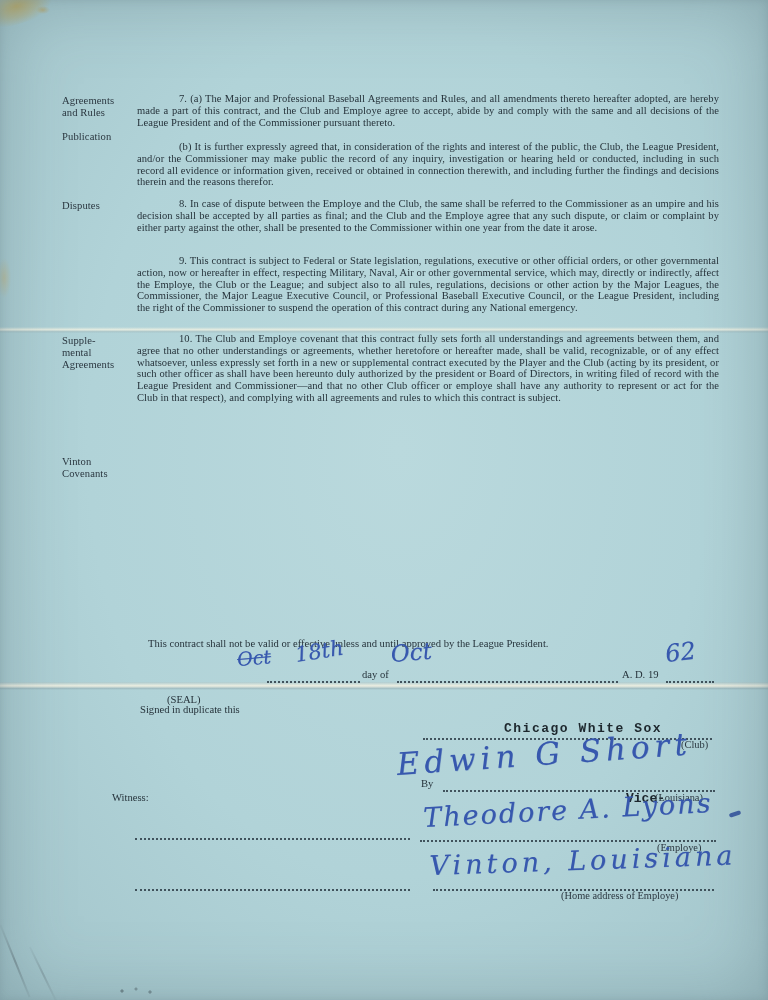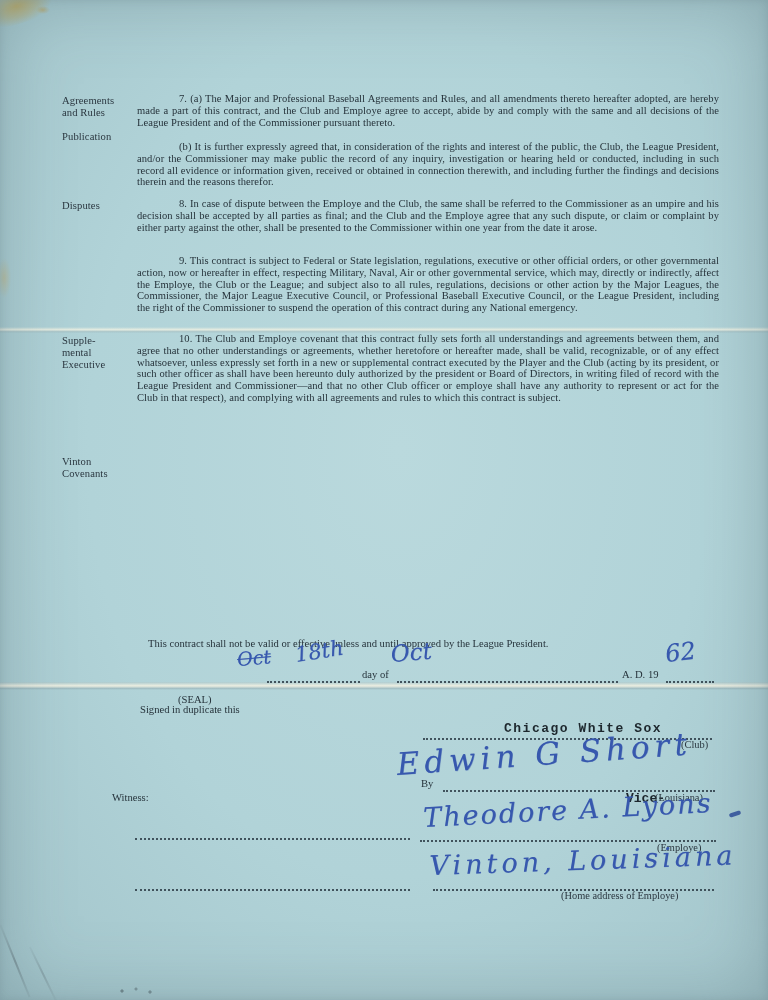--- a/index.html
+++ b/index.html
@@ -74,21 +74,21 @@
   <div class="speckles"></div>
   <div class="crease crease-1"></div>
   <div class="crease crease-2"></div>
 
   <div class="mlabel" style="top:95px">Agreements
 and Rules</div>
   <div class="mlabel" style="top:131px">Publication</div>
   <div class="mlabel" style="top:200px">Disputes</div>
   <div class="mlabel" style="top:335px">Supple-
 mental
-Executive</div>
+Agreements</div>
   <div class="mlabel" style="top:456px">Vinton
 Covenants</div>
 
   <div class="para" style="top:93px">7. (a) The Major and Professional Baseball Agreements and Rules, and all amendments thereto hereafter adopted, are hereby made a part of this contract, and the Club and Employe agree to accept, abide by and comply with the same and all decisions of the League President and of the Commissioner pursuant thereto.</div>
   <div class="para" style="top:141px">(b) It is further expressly agreed that, in consideration of the rights and interest of the public, the Club, the League President, and/or the Commissioner may make public the record of any inquiry, investigation or hearing held or conducted, including in such record all evidence or information given, received or obtained in connection therewith, and including further the findings and decisions therein and the reasons therefor.</div>
   <div class="para" style="top:198px">8. In case of dispute between the Employe and the Club, the same shall be referred to the Commissioner as an umpire and his decision shall be accepted by all parties as final; and the Club and the Employe agree that any such dispute, or claim or complaint by either party against the other, shall be presented to the Commissioner within one year from the date it arose.</div>
   <div class="para" style="top:255px">9. This contract is subject to Federal or State legislation, regulations, executive or other official orders, or other governmental action, now or hereafter in effect, respecting Military, Naval, Air or other governmental service, which may, directly or indirectly, affect the Employe, the Club or the League; and subject also to all rules, regulations, decisions or other action by the Major Leagues, the Commissioner, the Major League Executive Council, or Professional Baseball Executive Council, or the League President, including the right of the Commissioner to suspend the operation of this contract during any National emergency.</div>
   <div class="para" style="top:333px">10. The Club and Employe covenant that this contract fully sets forth all understandings and agreements between them, and agree that no other understandings or agreements, whether heretofore or hereafter made, shall be valid, recognizable, or of any effect whatsoever, unless expressly set forth in a new or supplemental contract executed by the Player and the Club (acting by its president, or such other officer as shall have been hereunto duly authorized by the president or Board of Directors, in writing filed of record with the League President and Commissioner—and that no other Club officer or employe shall have any authority to represent or act for the Club in that respect), and complying with all agreements and rules to which this contract is subject.</div>
 
   <div class="typed" style="left:148px; top:638px">This contract shall not be valid or effective unless and until approved by the League President.</div>
@@ -98,21 +98,21 @@
   <div class="typed" style="left:362px; top:669px">day of</div>
   <div class="dotline" style="left:397px; top:670px; width:221px"></div>
   <div class="typed" style="left:622px; top:669px">A. D. 19</div>
   <div class="dotline" style="left:666px; top:670px; width:48px"></div>
 
   <div class="hw hw-struck" style="left:238px; top:648px; font-size:19px; transform:rotate(-5deg)">Oct</div>
   <div class="hw" style="left:297px; top:643px; font-size:21px; transform:rotate(-9deg)">18th</div>
   <div class="hw" style="left:392px; top:641px; font-size:23px; transform:rotate(-5deg)">Oct</div>
   <div class="hw" style="left:667px; top:640px; font-size:24px; transform:rotate(-7deg)">62</div>
 
-  <div class="typed" style="left:178px; top:694px">(SEAL)</div>
+  <div class="typed" style="left:167px; top:694px">(SEAL)</div>
 
   <div class="dotline" style="left:423px; top:727px; width:289px"></div>
   <div class="typewriter" style="left:484px; top:721px; font-size:13px; letter-spacing:1.5px">Chicago White Sox</div>
   <div class="small-label" style="left:681px; top:739px">(Club)</div>
 
   <div class="hw" style="left:398px; top:746px; font-size:31px; letter-spacing:5px; transform:rotate(-4deg)">Edwin G Short</div>
   <div class="typed" style="left:421px; top:778px">By</div>
   <div class="dotline" style="left:443px; top:779px; width:272px"></div>
   <div class="typewriter" style="left:606px; top:791px; font-size:13px">Vice-</div>
   <div class="small-label" style="left:655px; top:792px">(Louisiana)</div>

